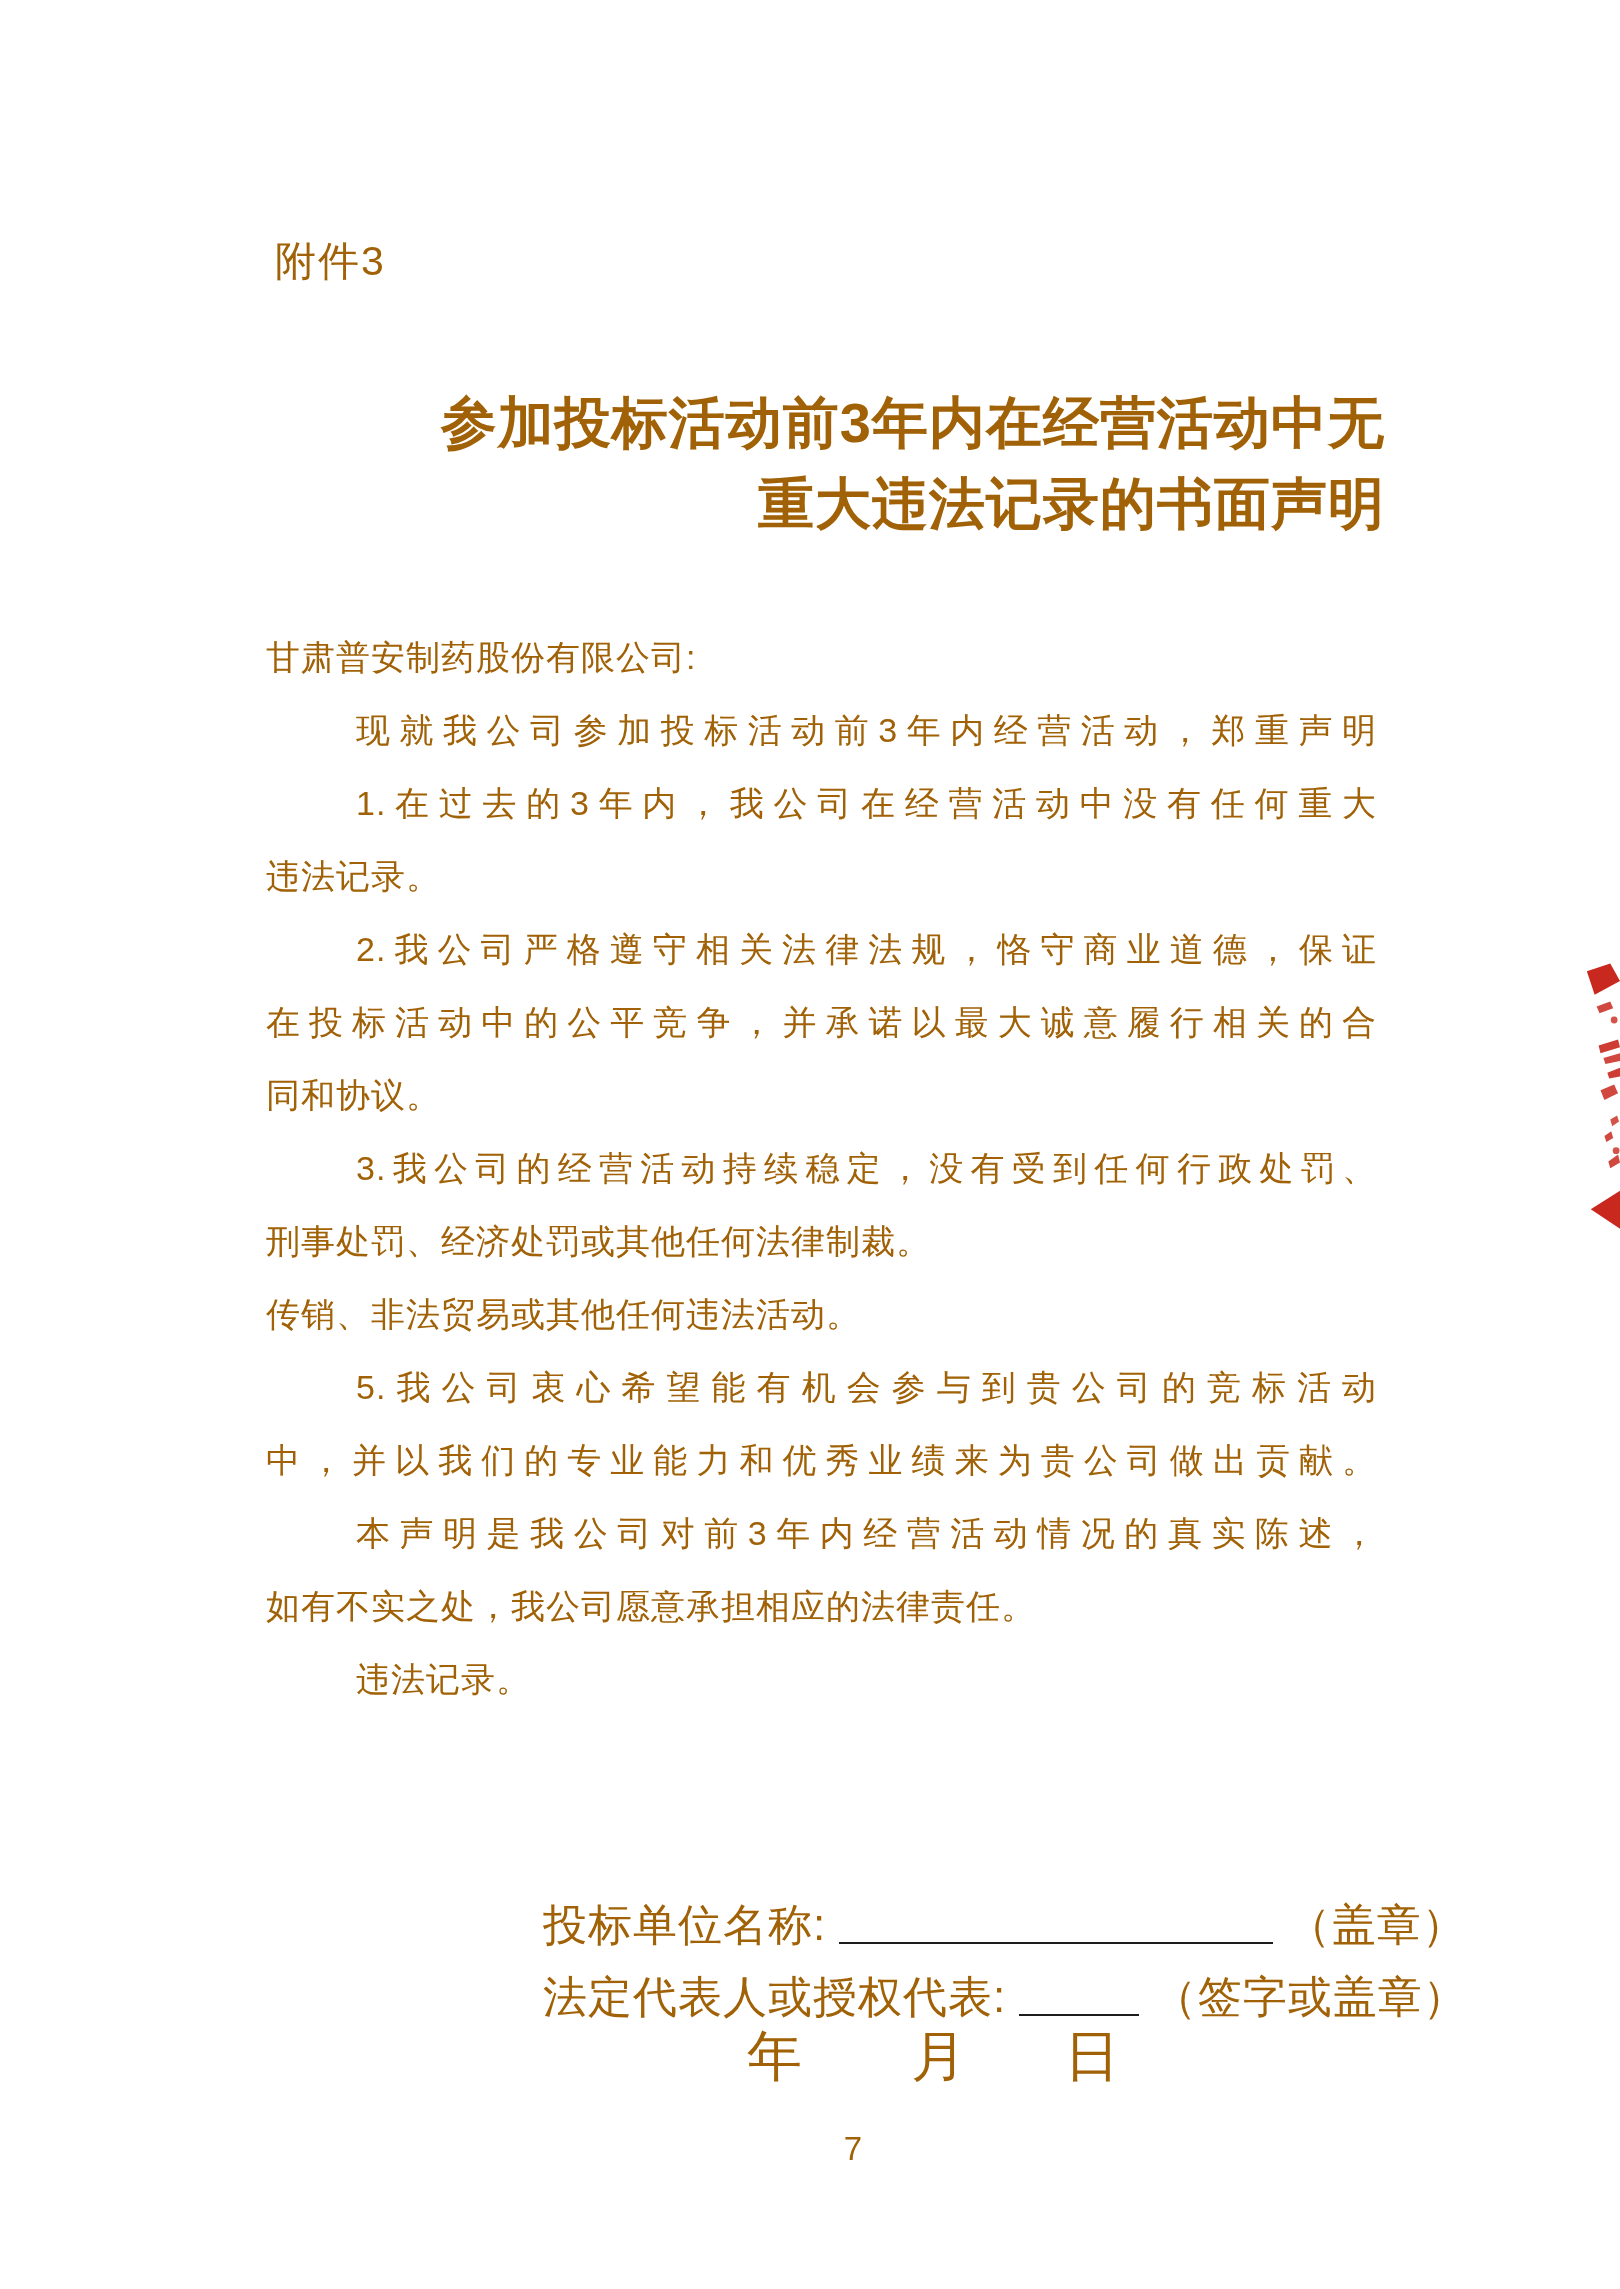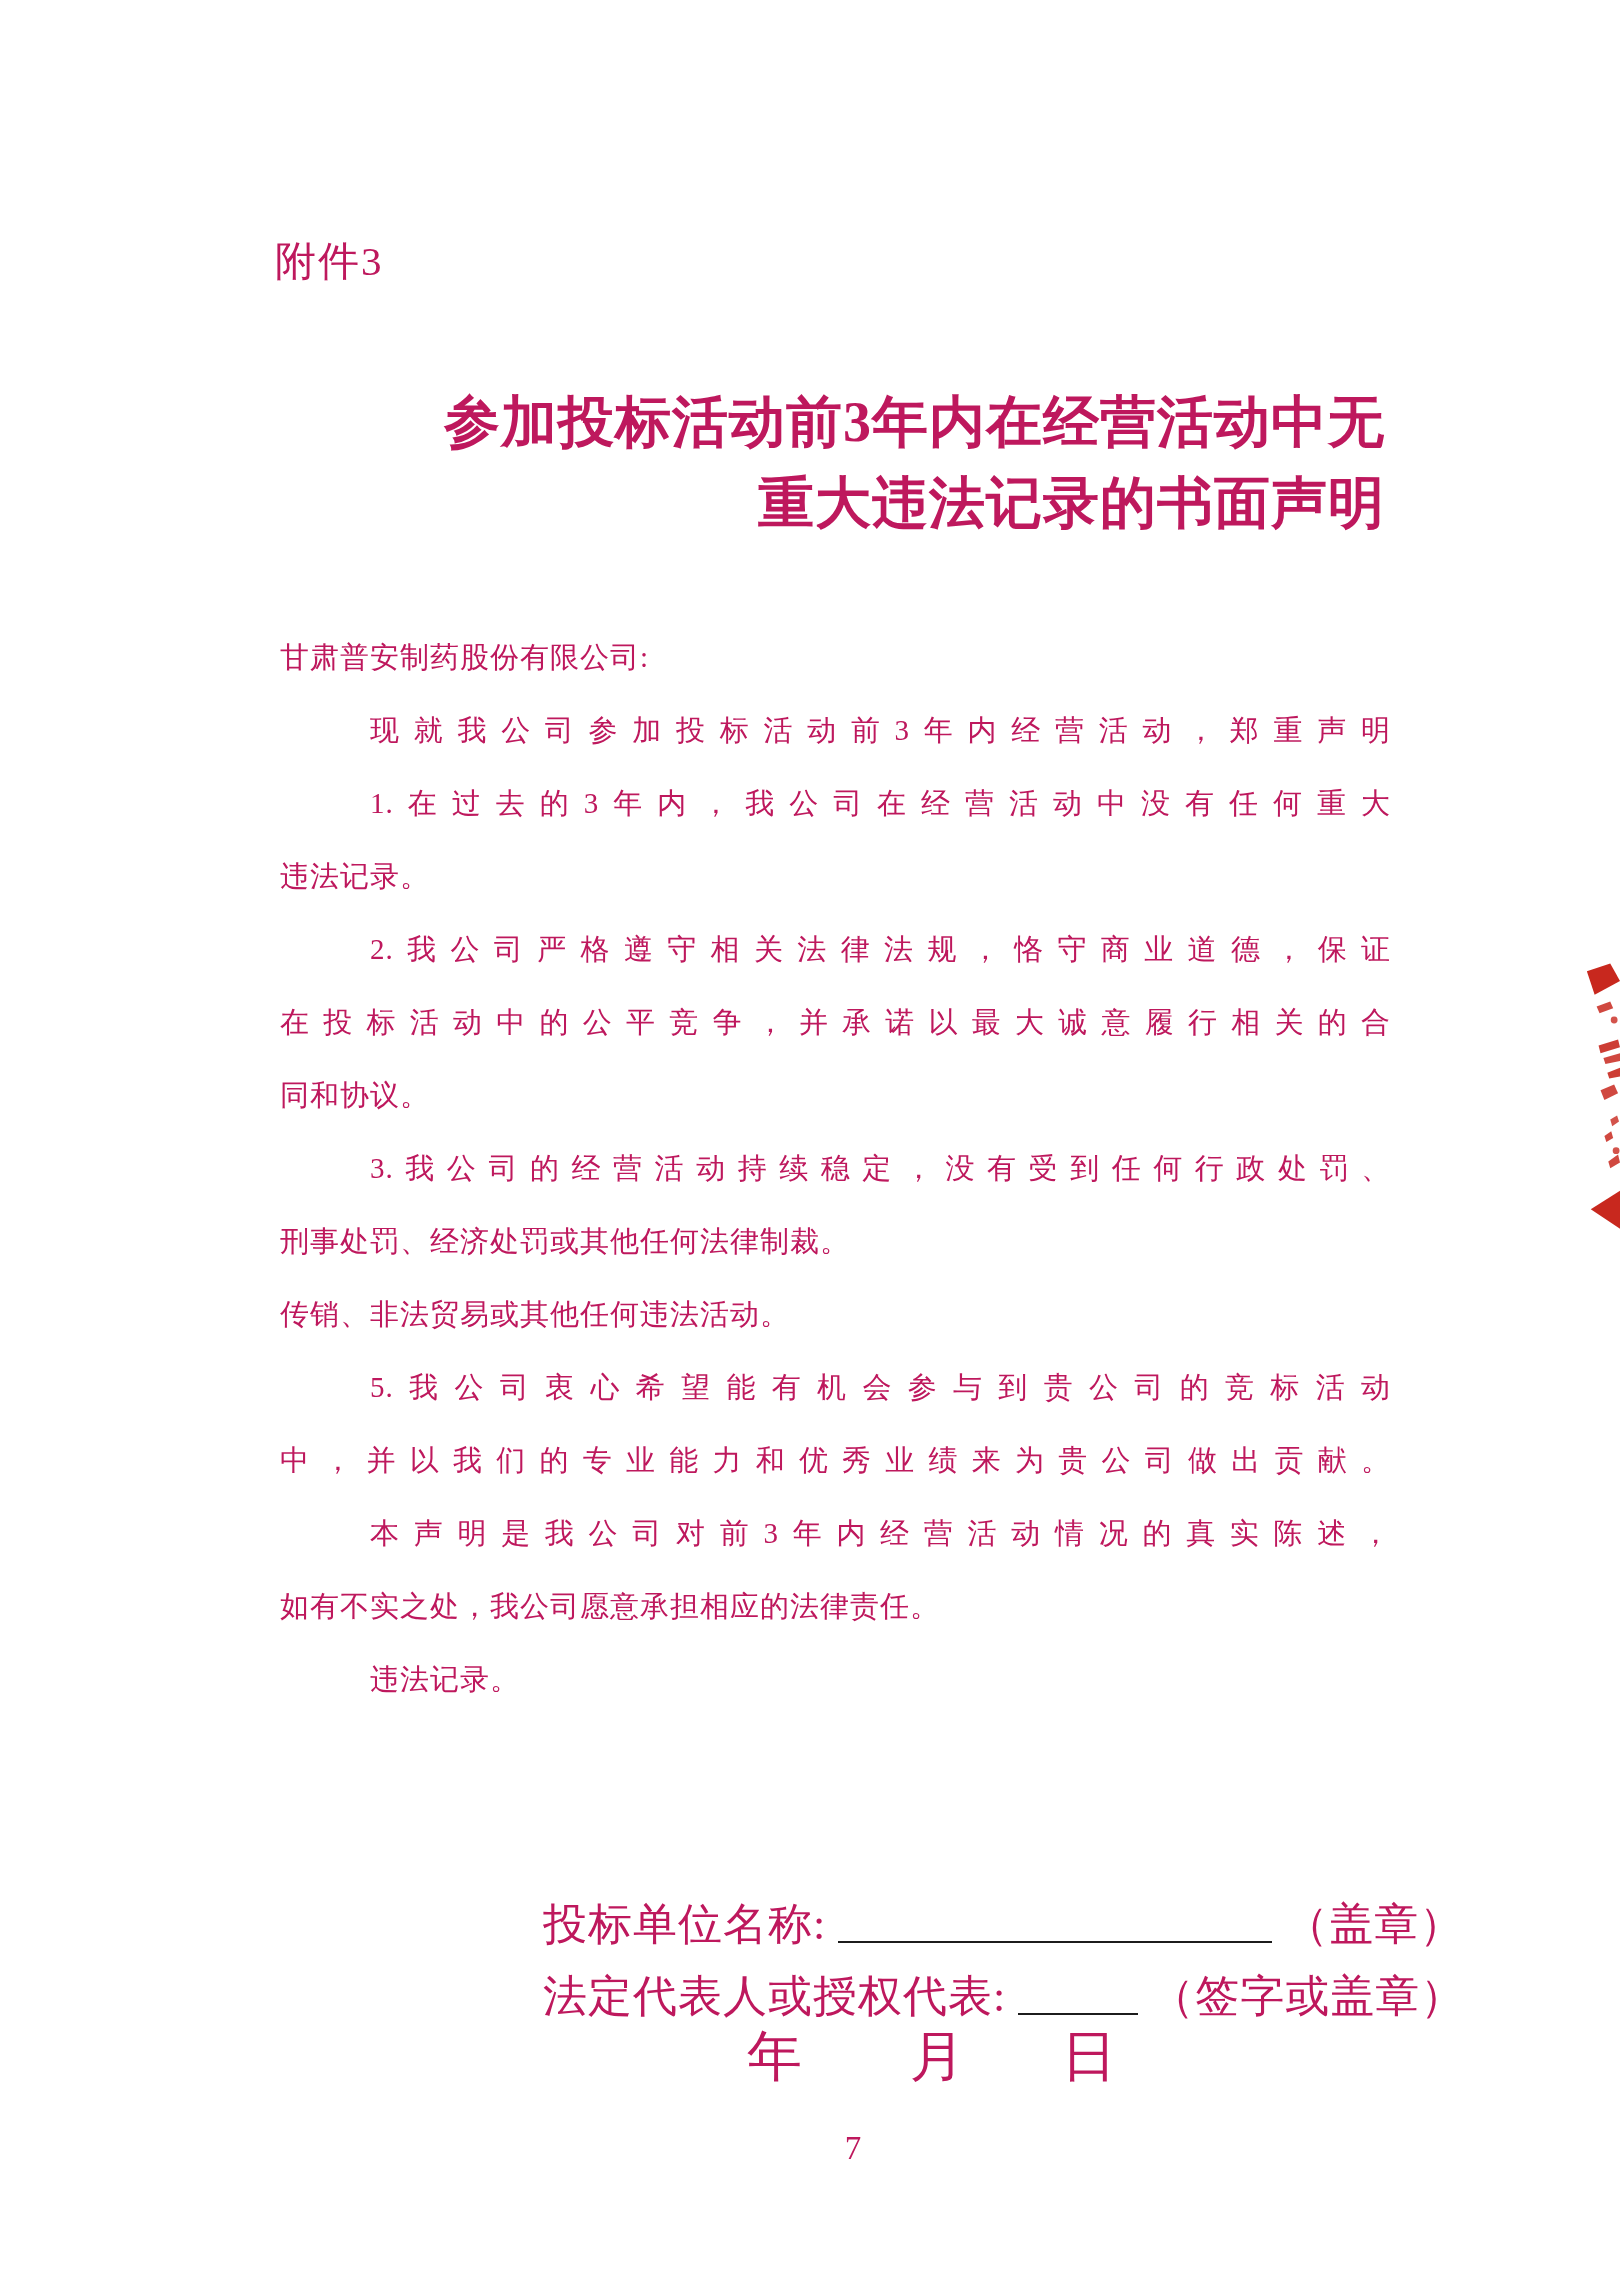--- a/index.html
+++ b/index.html
@@ -1,38 +1,38 @@
 <!DOCTYPE html>
 <html><head>
 <meta charset="utf-8">
 <style>
   html,body { margin:0; padding:0; background:#ffffff; }
   .page {
     position:relative;
     width:1620px; height:2290px;
     background:#ffffff;
-    color:#be185d;
-    font-family:Liberation Serif, serif;
+    color:#a16207;
+    font-family:Liberation Sans, sans-serif;
     overflow:hidden;
   }
   .attach {
     position:absolute; left:275px; top:238px;
     font-size:41px; line-height:47px;
     letter-spacing:2px;
   }
   .title {
     position:absolute; left:274px; top:382px; width:1111px;
     text-align:right;
     font-size:56px; line-height:81px;
     font-weight:bold;
     letter-spacing:1px;
   }
   .body {
-    position:absolute; left:280px; top:621px; width:1111px;
-    font-size:29px;
+    position:absolute; left:266px; top:621px; width:1111px;
+    font-size:34px;
     letter-spacing:1px;
   }
   .ln { height:73px; line-height:73px; }
   .ln.full { text-align:justify; text-align-last:justify; }
   .ln.short { white-space:nowrap; }
   .ln.ind { padding-left:90px; }
   .sig {
     position:absolute; left:543px;
     font-size:44px; line-height:69px;
     white-space:nowrap; letter-spacing:1px;

